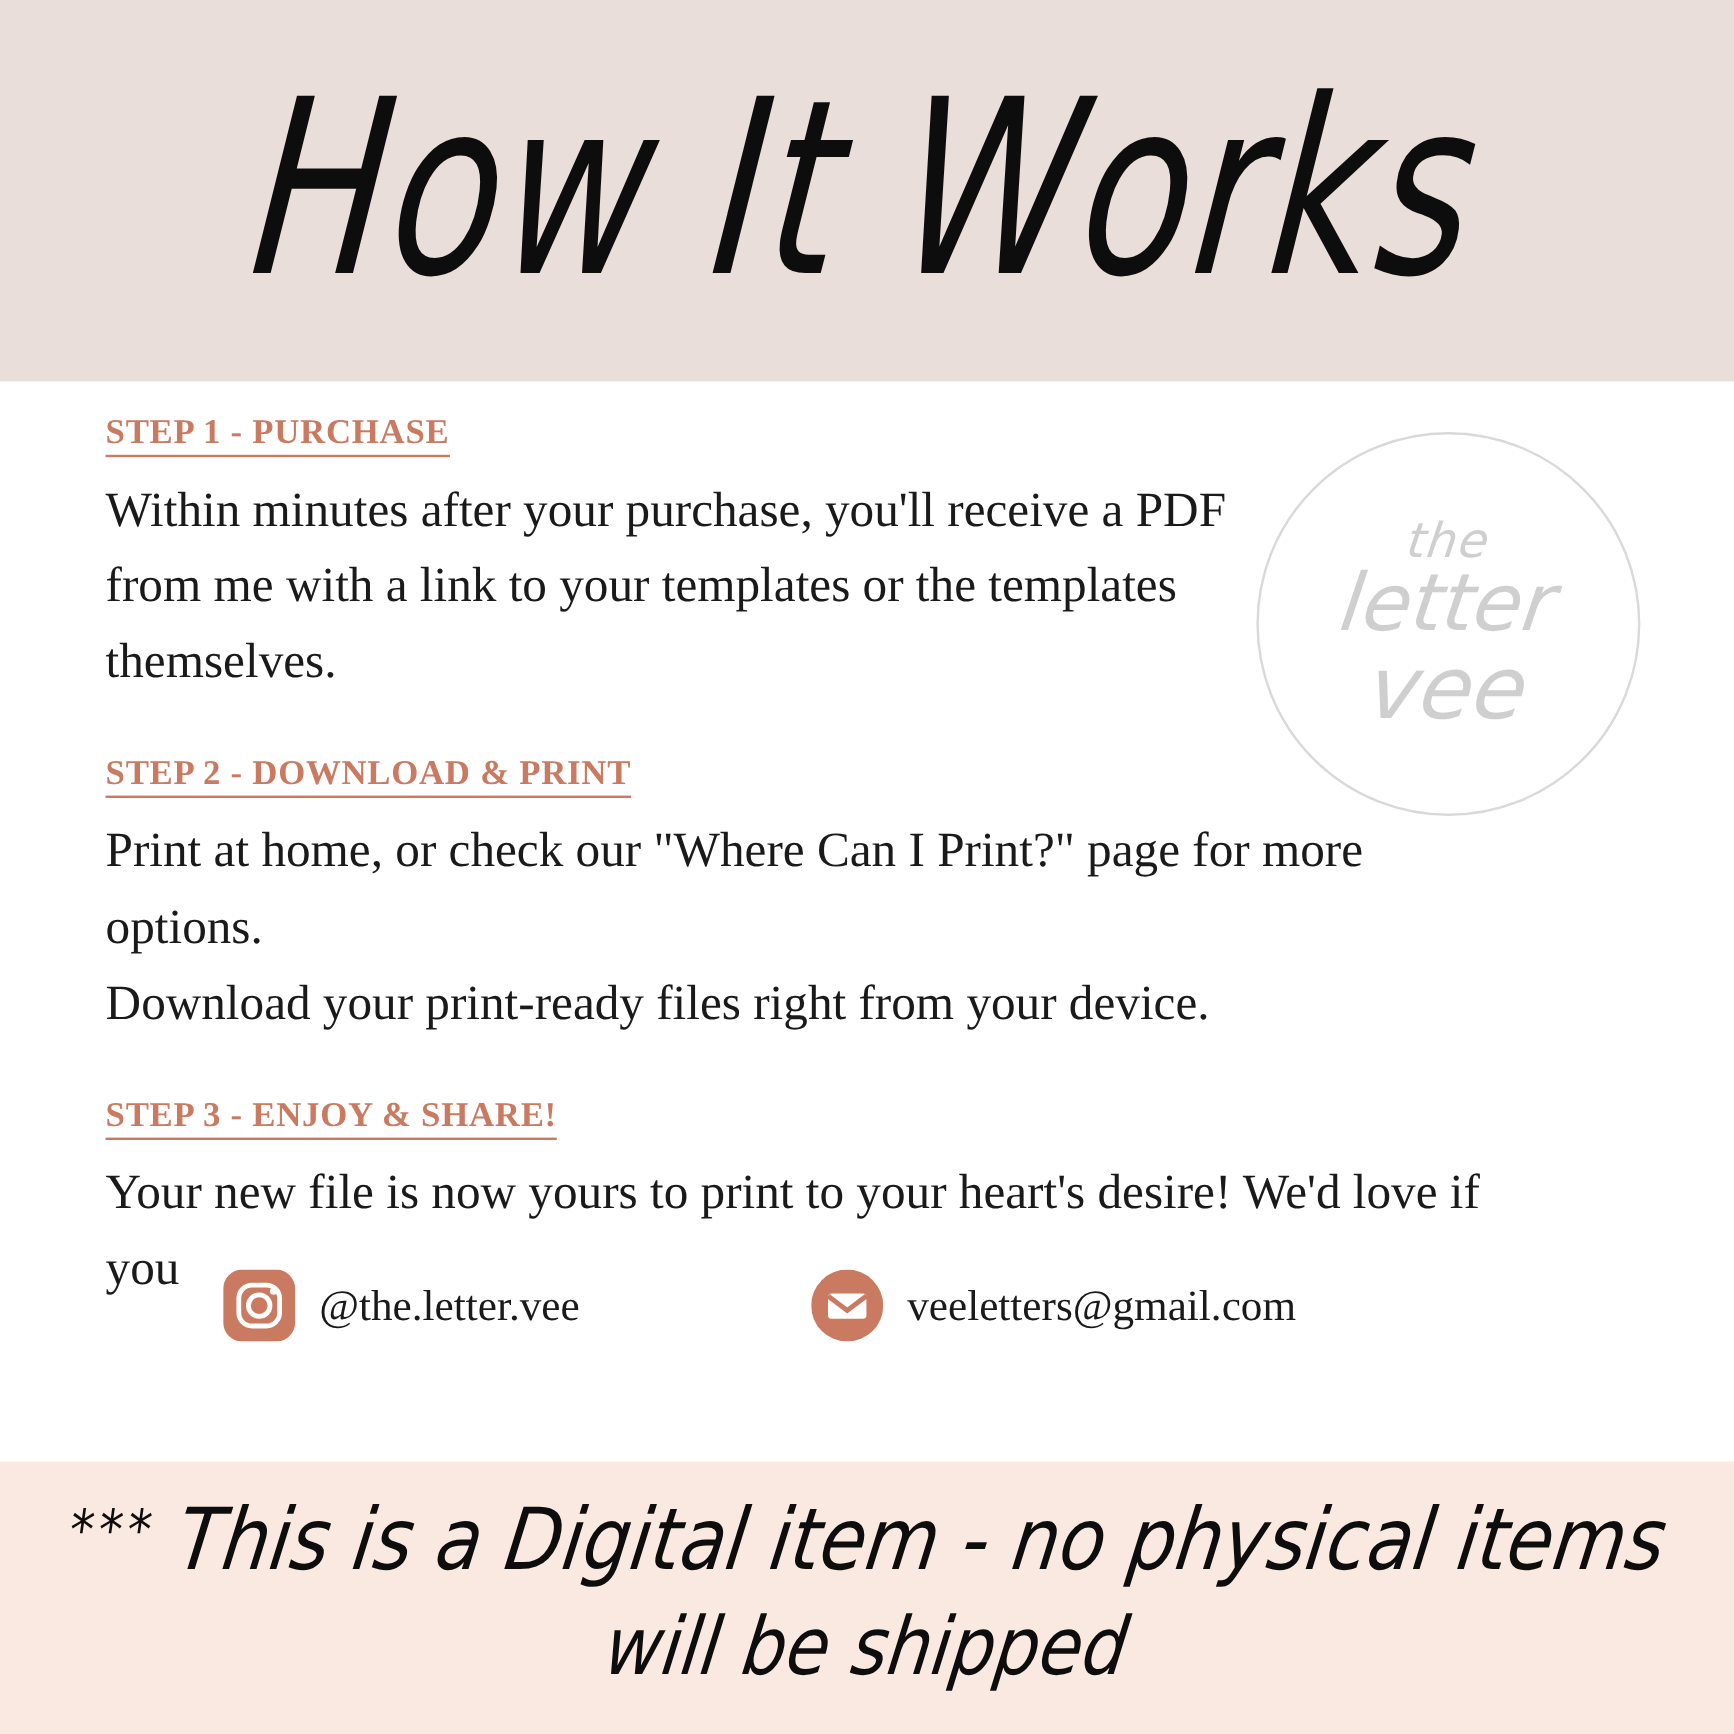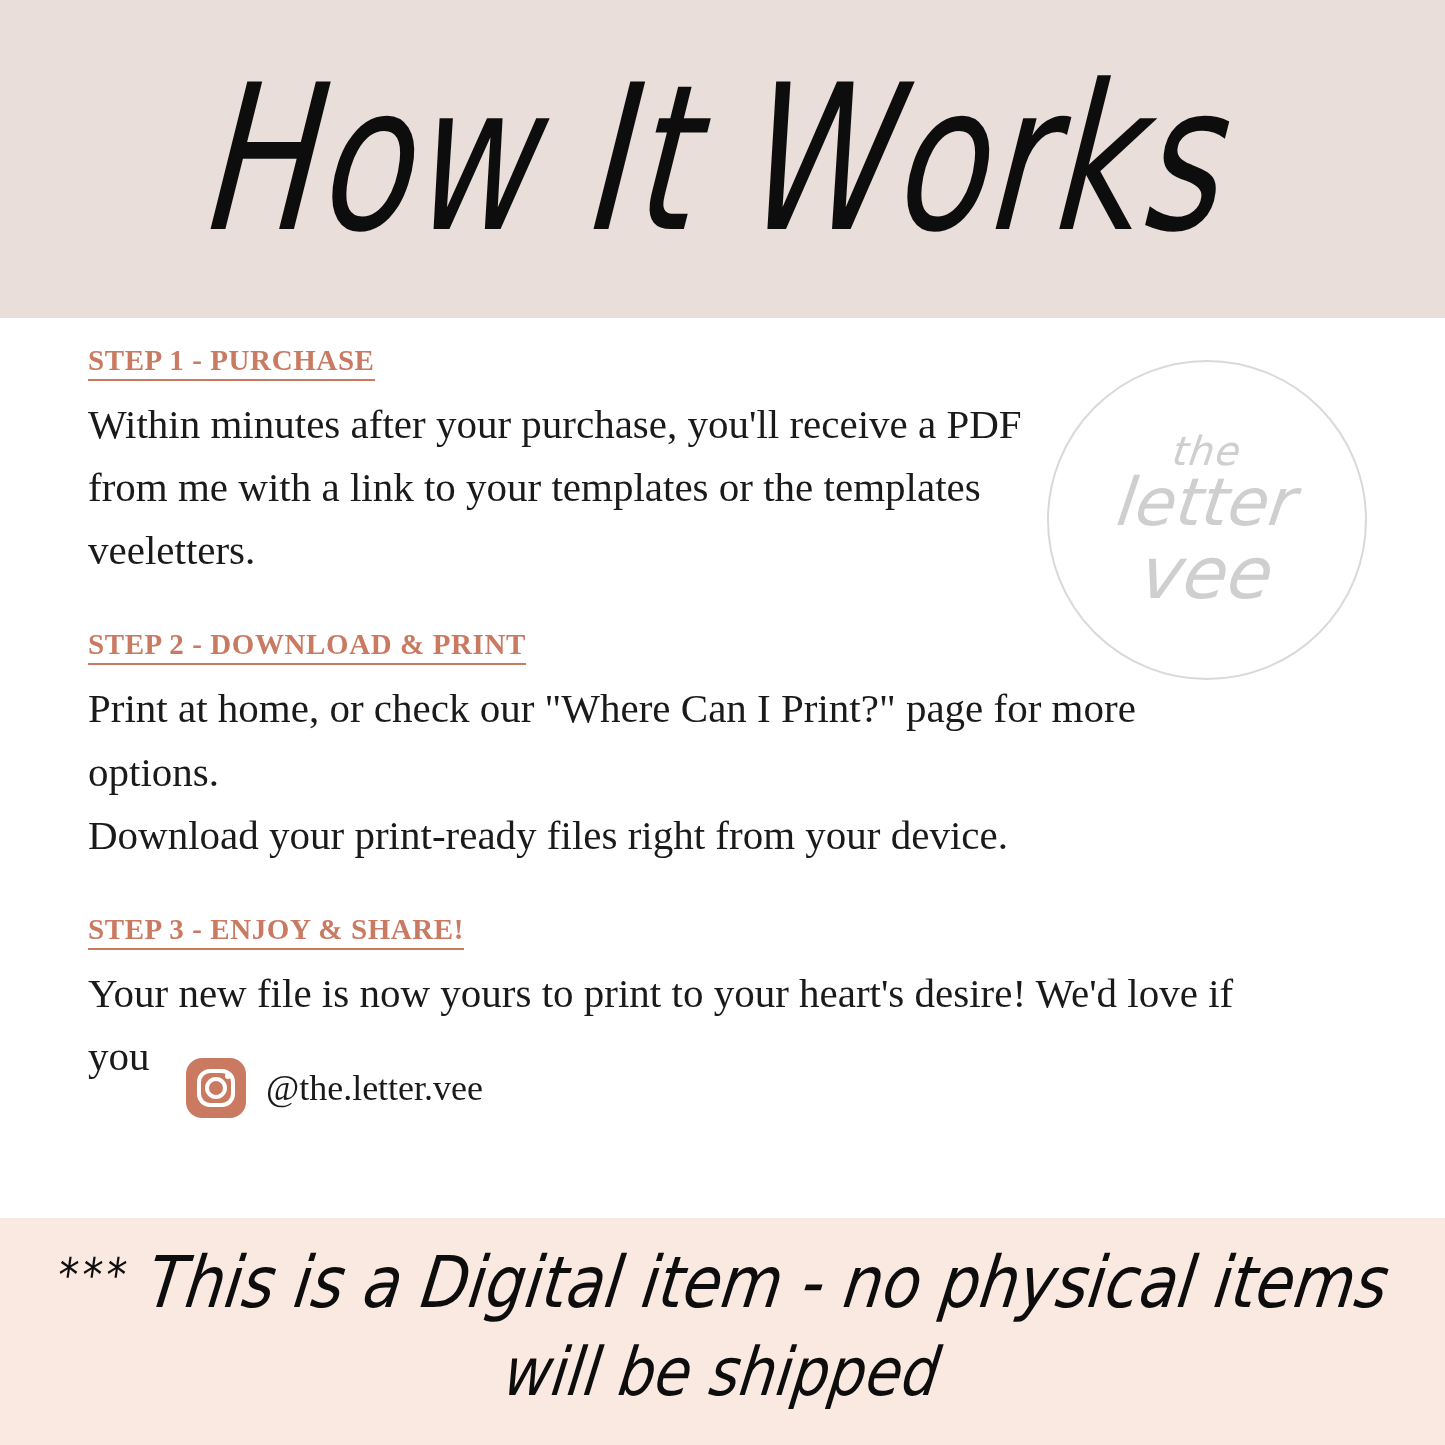--- a/index.html
+++ b/index.html
@@ -181,21 +181,21 @@
   </div>
 
   <div class="body">
 
     <div class="steps">
 
       <div class="step">
         <div class="step-title">STEP 1 - PURCHASE</div>
         <div class="step-line">Within minutes after your purchase, you'll receive a PDF</div>
         <div class="step-line"> from me with a link to your templates or the templates</div>
-        <div class="step-line">veeletters.</div>
+        <div class="step-line">themselves.</div>
       </div>
 
       <div class="step">
         <div class="step-title">STEP 2 - DOWNLOAD &amp; PRINT</div>
         <div class="step-line">Print at home, or check our "Where Can I Print?" page for more options.</div>
         <div class="step-line">Download your print-ready files right from your device.</div>
       </div>
 
       <div class="step">
         <div class="step-title">STEP 3 - ENJOY &amp; SHARE!</div>
@@ -219,20 +219,30 @@
           <span class="icon">
             <svg viewBox="0 0 60 60" width="60" height="60">
               <rect x="0" y="0" width="60" height="60" rx="16" fill="#ca7a61"></rect>
               <rect x="13" y="13" width="34" height="34" rx="11" fill="none" stroke="#ffffff" stroke-width="4"></rect>
               <circle cx="30" cy="30" r="9" fill="none" stroke="#ffffff" stroke-width="4"></circle>
               <circle cx="42" cy="18" r="3" fill="#ffffff"></circle>
             </svg>
           </span>
           <span class="social-text">@the.letter.vee</span>
         </div>
+        <div class="social-item">
+          <span class="icon">
+            <svg viewBox="0 0 60 60" width="60" height="60">
+              <circle cx="30" cy="30" r="30" fill="#ca7a61"></circle>
+              <rect x="14" y="20" width="32" height="21" rx="3" fill="#ffffff"></rect>
+              <path d="M14 22 L30 34 L46 22" fill="none" stroke="#ca7a61" stroke-width="4"></path>
+            </svg>
+          </span>
+          <span class="social-text">veeletters@gmail.com</span>
+        </div>
       </div>
 
       <div class="social-row">
       </div>
 
     </div>
   </div>
 
   <div class="footer-band">
     <div class="footer-l1">

